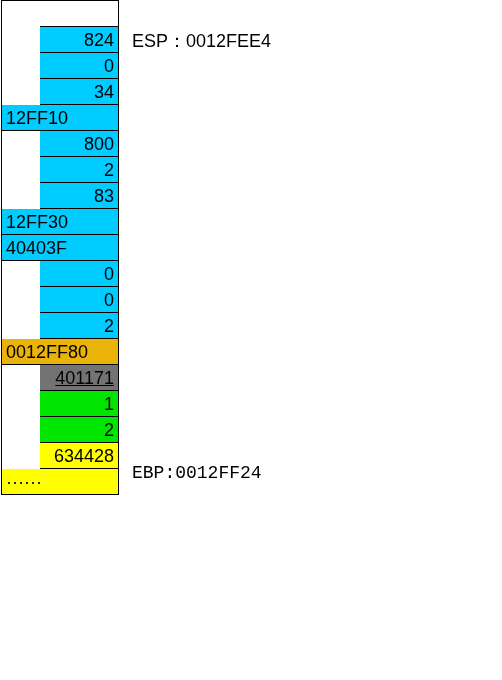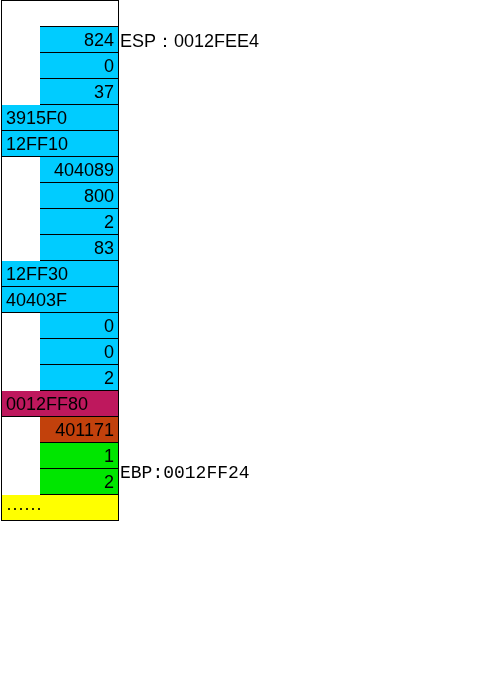--- a/index.html
+++ b/index.html
@@ -31,61 +31,60 @@
     border-bottom: 1px solid #000;
     padding: 0 4px;
     white-space: nowrap;
     overflow: hidden;
     box-sizing: border-box;
   }
   .align-right { text-align: right; margin-left: 38px; }
   .align-left  { text-align: left; }
   .c-white   { background: #ffffff; }
   .c-cyan    { background: #00ccff; }
-  .c-magenta { background: #be185d; }
-  .c-violet  { background: #c2410c; }
+  .c-magenta { background: #eab308; }
+  .c-violet  { background: #737373; text-decoration: underline; }
   .c-green   { background: #00e600; }
   .c-yellow  { background: #ffff00; }
   .labels {
     position: absolute;
     left: 120px;
     top: 0;
     width: 380px;
   }
   .label {
     position: absolute;
-    left: 0;
+    left: 12px;
     height: 26px;
     line-height: 26px;
     white-space: nowrap;
   }
 </style>
 </head>
 <body>
 
 <div class="canvas">
   <div class="stack" id="stack-column">
       <div class="cell c-white align-right"></div>
       <div class="cell c-cyan align-right">824</div>
       <div class="cell c-cyan align-right">0</div>
-      <div class="cell c-cyan align-right">37</div>
-      <div class="cell c-cyan align-left">3915F0</div>
+      <div class="cell c-cyan align-right">34</div>
       <div class="cell c-cyan align-left">12FF10</div>
-      <div class="cell c-cyan align-right">404089</div>
       <div class="cell c-cyan align-right">800</div>
       <div class="cell c-cyan align-right">2</div>
       <div class="cell c-cyan align-right">83</div>
       <div class="cell c-cyan align-left">12FF30</div>
       <div class="cell c-cyan align-left">40403F</div>
       <div class="cell c-cyan align-right">0</div>
       <div class="cell c-cyan align-right">0</div>
       <div class="cell c-cyan align-right">2</div>
       <div class="cell c-magenta align-left">0012FF80</div>
       <div class="cell c-violet align-right">401171</div>
       <div class="cell c-green align-right">1</div>
       <div class="cell c-green align-right">2</div>
+      <div class="cell c-yellow align-right">634428</div>
       <div class="cell c-yellow align-left">······</div>
     </div>
   <div class="labels" id="label-layer">
     <div class="label" id="label-esp" style="top: 28px;">ESP：0012FEE4</div>
     <div class="label" id="label-ebp" style="top: 460px; font-family: Liberation Mono, monospace;">EBP:0012FF24</div>
   </div>
 </div>
 
 </body></html>

